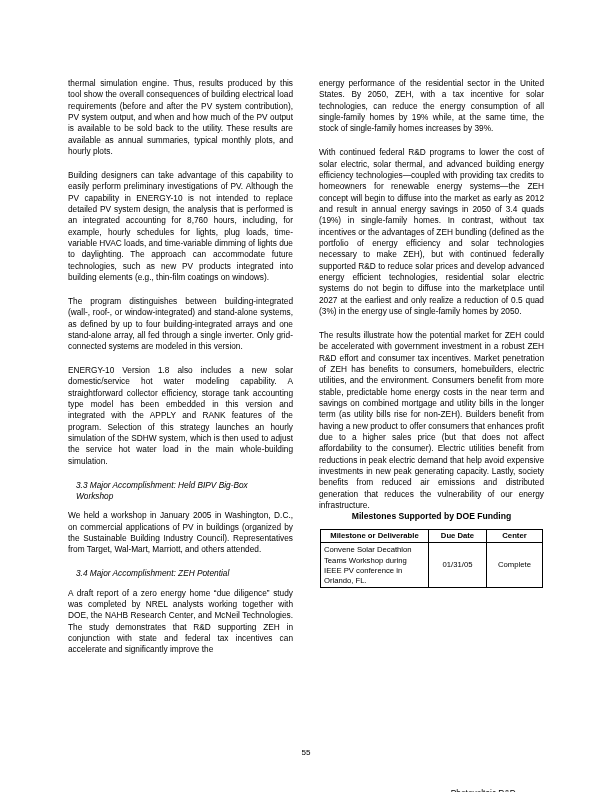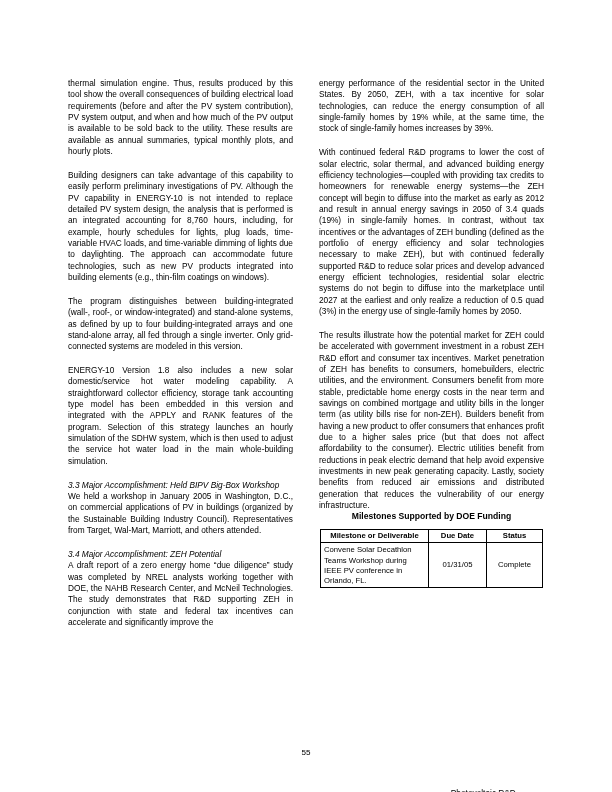--- a/index.html
+++ b/index.html
@@ -40,21 +40,21 @@
     font-size: 8.3px;
     line-height: 11.35px;
     text-align: justify;
     text-justify: inter-word;
     -webkit-hyphens: none;
     hyphens: none;
   }
   p.para.tight { margin-bottom: 0; }
 
   h3.section-heading {
-    margin: 0;
+    margin: 8px;
     font-size: 8.3px;
     line-height: 11.35px;
     font-style: italic;
     font-weight: normal;
     text-align: left;
   }
 
   
   .table-block {
   }
@@ -155,21 +155,21 @@
         <table class="milestones">
           <colgroup>
             <col class="c-desc">
             <col class="c-date">
             <col class="c-status">
           </colgroup>
           <thead>
             <tr>
               <th>Milestone or Deliverable</th>
               <th>Due Date</th>
-              <th>Status</th>
+              <th>Center</th>
             </tr>
           </thead>
           <tbody>
             <tr>
               <td class="cell-desc">Convene Solar Decathlon Teams Workshop during IEEE PV conference in Orlando, FL.</td>
               <td class="cell-date">01/31/05</td>
               <td class="cell-status">Complete</td>
             </tr>
           </tbody>
         </table>

